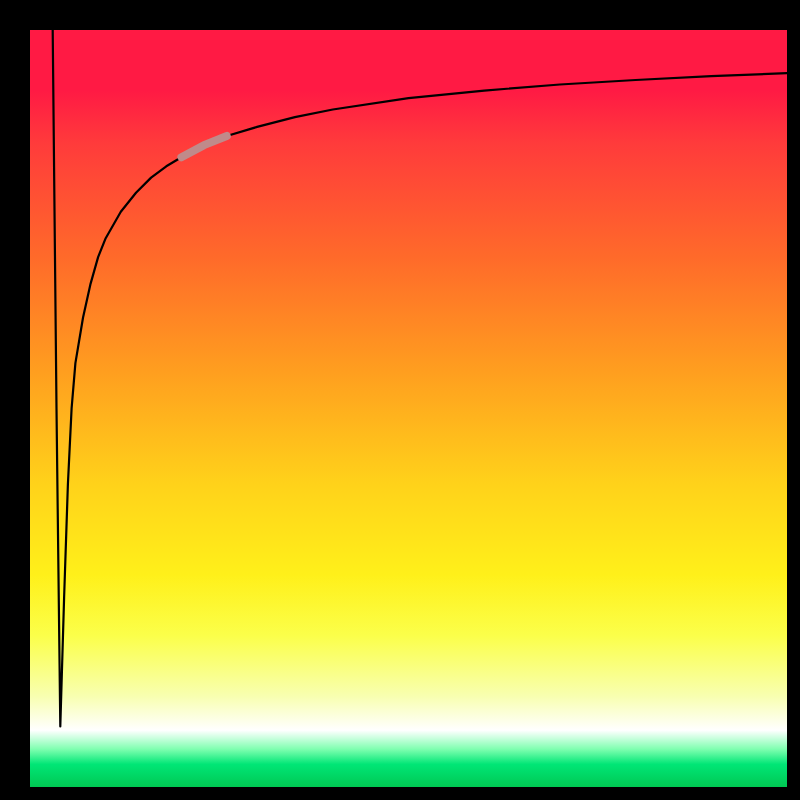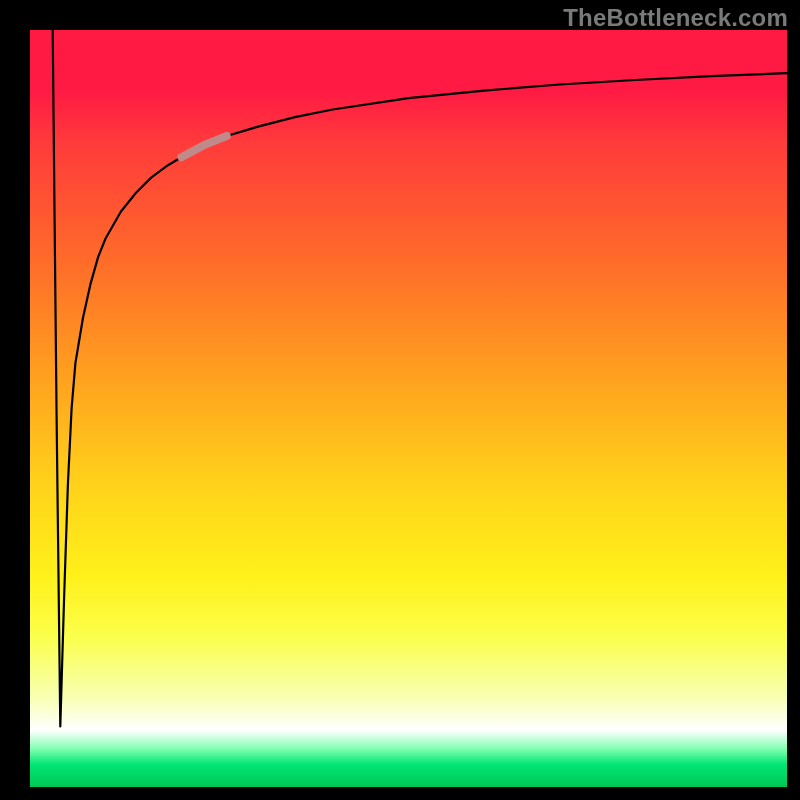--- a/index.html
+++ b/index.html
@@ -61,14 +61,13 @@
 </head>
 <body>
 
 <div class="frame">
   <div class="plot-area">
     <svg class="curve" viewBox="0 0 757 757" preserveAspectRatio="none">
       <polyline id="curve-main" fill="none" stroke="#000" stroke-width="2.2" stroke-linejoin="round" stroke-linecap="round" points="22.7,0.0 26.5,378.5 30.3,696.4 34.1,567.8 37.9,454.2 41.6,378.5 45.4,333.1 53.0,287.7 60.6,253.6 68.1,227.1 75.7,208.2 90.8,181.7 106.0,162.8 121.1,147.6 136.3,136.3 151.4,127.2 174.1,115.1 196.8,106.0 227.1,96.9 264.9,87.1 302.8,79.5 378.5,68.1 454.2,60.6 529.9,54.5 605.6,50.0 681.3,46.2 757.0,43.1"></polyline>
       <polyline id="curve-highlight" fill="none" stroke="#c08a8a" stroke-width="8" stroke-linecap="round" points="151.4,127.2 174.1,115.1 196.8,106.0"></polyline>
     </svg>
   </div>
-  <div class="watermark">TheBottleneck.com</div>
 </div>
 
 </body></html>

